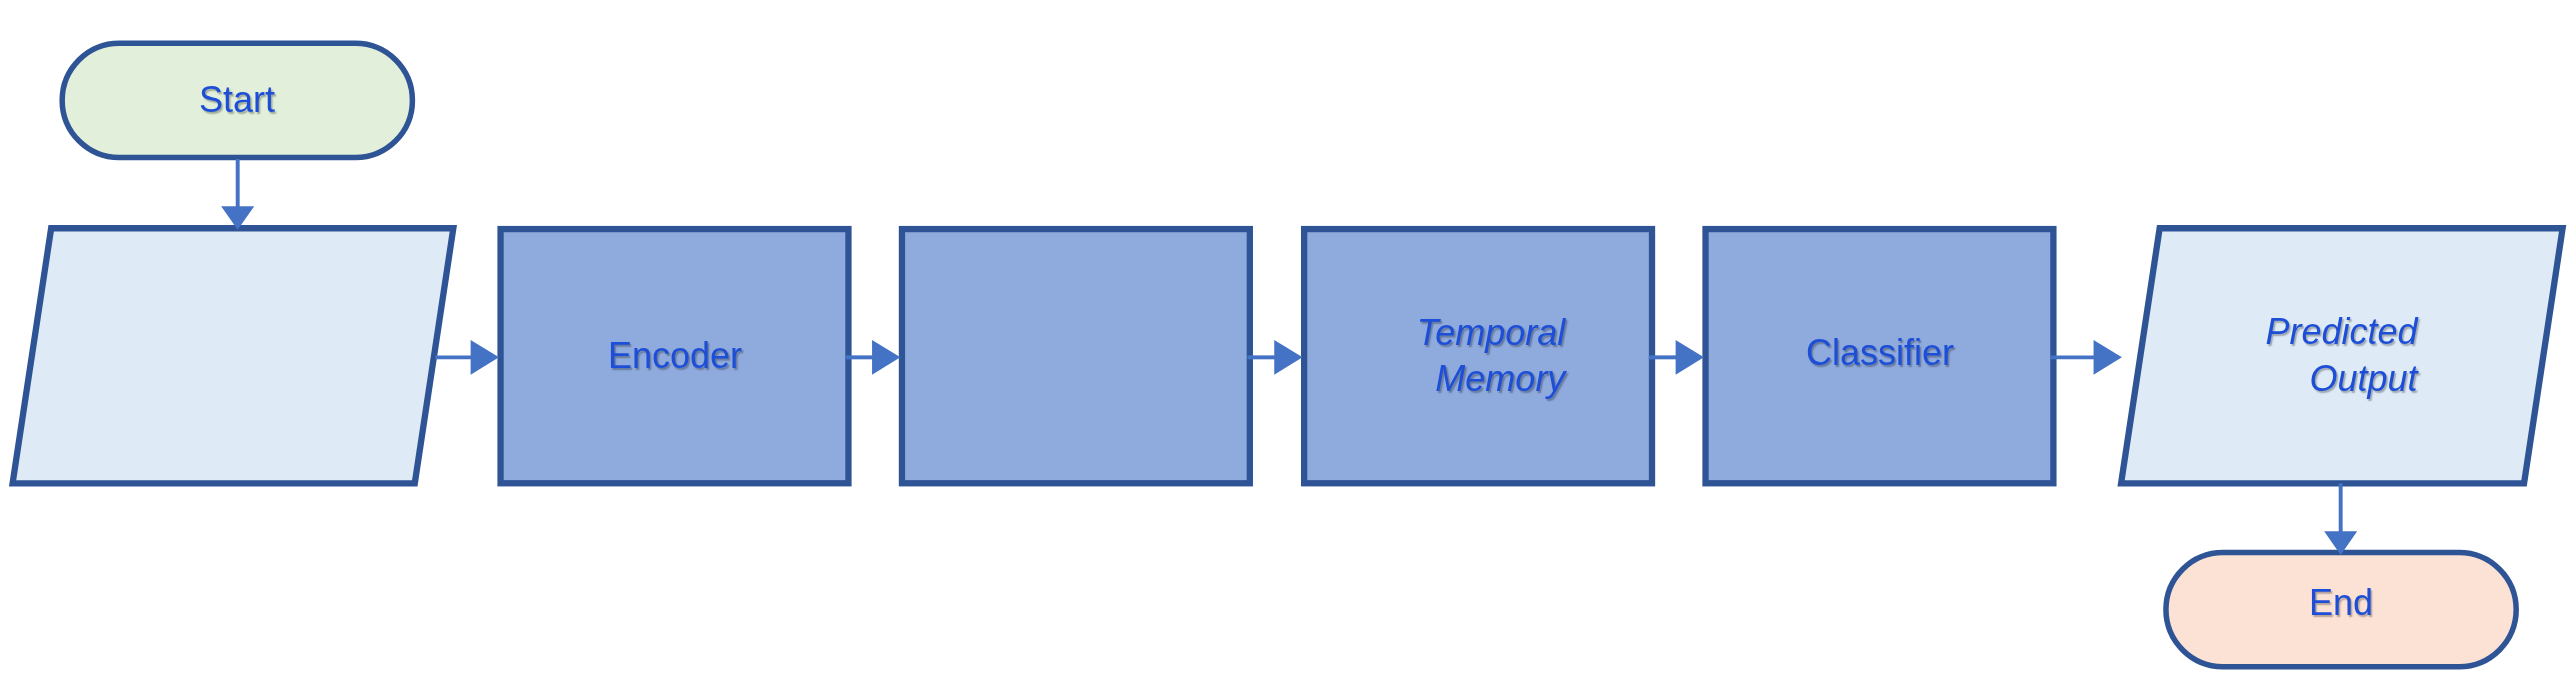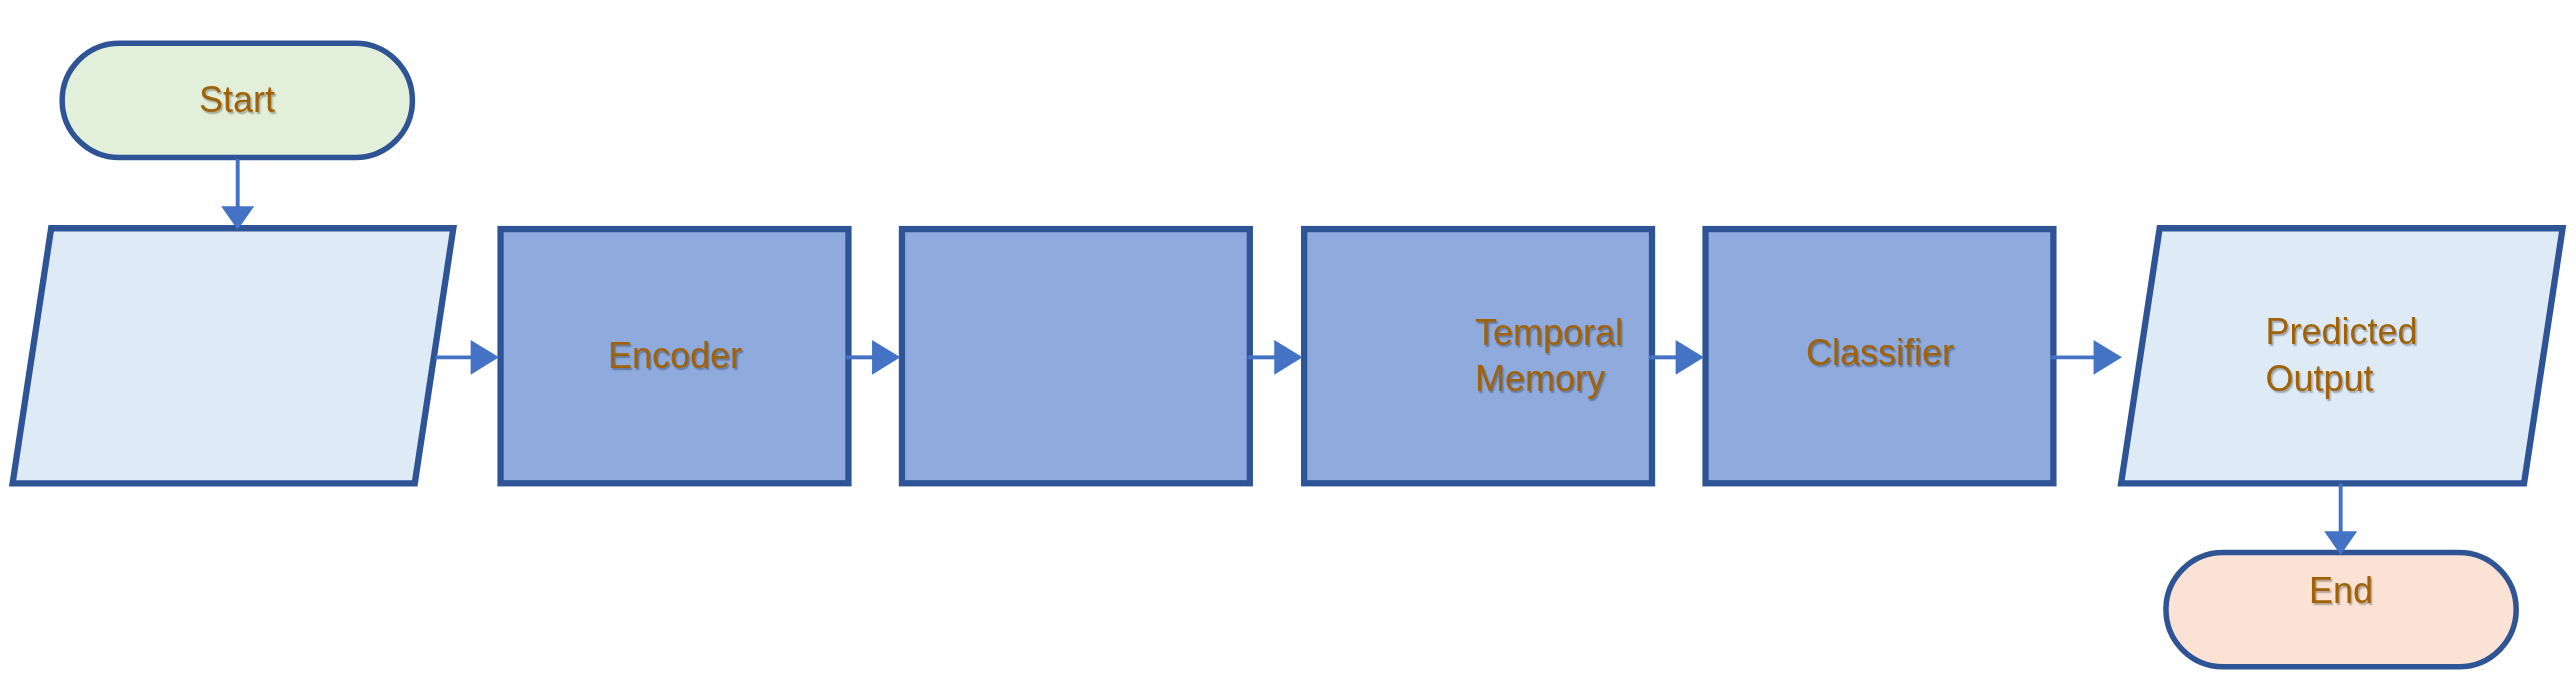--- a/index.html
+++ b/index.html
@@ -22,22 +22,22 @@
     left: 0;
     top: 0;
     width: 2576px;
     height: 684px;
   }
   .node-label {
     position: absolute;
     display: flex;
     align-items: center;
     justify-content: center;
-    text-align: left;
-    color: #a16207;
+    text-align: right;
+    color: #1d4ed8;
     font-weight: 400;
     line-height: 1.28;
     white-space: pre-line;
     pointer-events: none;
     text-shadow: 1.6px 1.6px 1.6px rgba(0,0,0,0.30);
   }
   .lbl-terminator { font-size: 36px; }
   .lbl-io         { font-size: 36px; }
   .lbl-process    { font-size: 36px; }
 </style>
@@ -100,24 +100,24 @@
     </g>
 
   </svg>
 
   <div class="node-label lbl-terminator" style="left:62px; top:43px; width:350px; height:114px;">Start</div>
 
 
   <div class="node-label lbl-process" style="left:501px; top:229px; width:348px; height:254px;">Encoder</div>
 
 
-  <div class="node-label lbl-process" style="left:1375px; top:229px; width:348px; height:254px;">Temporal
+  <div class="node-label lbl-process" style="left:1317px; top:229px; width:348px; height:254px;font-style:italic;">Temporal
 Memory</div>
 
   <div class="node-label lbl-process" style="left:1706px; top:226px; width:348px; height:254px;">Classifier</div>
 
-  <div class="node-label lbl-io" style="left:2140px; top:228px; width:403px; height:255px;">Predicted
+  <div class="node-label lbl-io" style="left:2140px; top:228px; width:403px; height:255px;font-style:italic;">Predicted
 Output</div>
 
-  <div class="node-label lbl-terminator" style="left:2166px; top:534px; width:350px; height:114px;">End</div>
+  <div class="node-label lbl-terminator" style="left:2166px; top:546px; width:350px; height:114px;">End</div>
 
 </div>
 
 
 </body></html>

